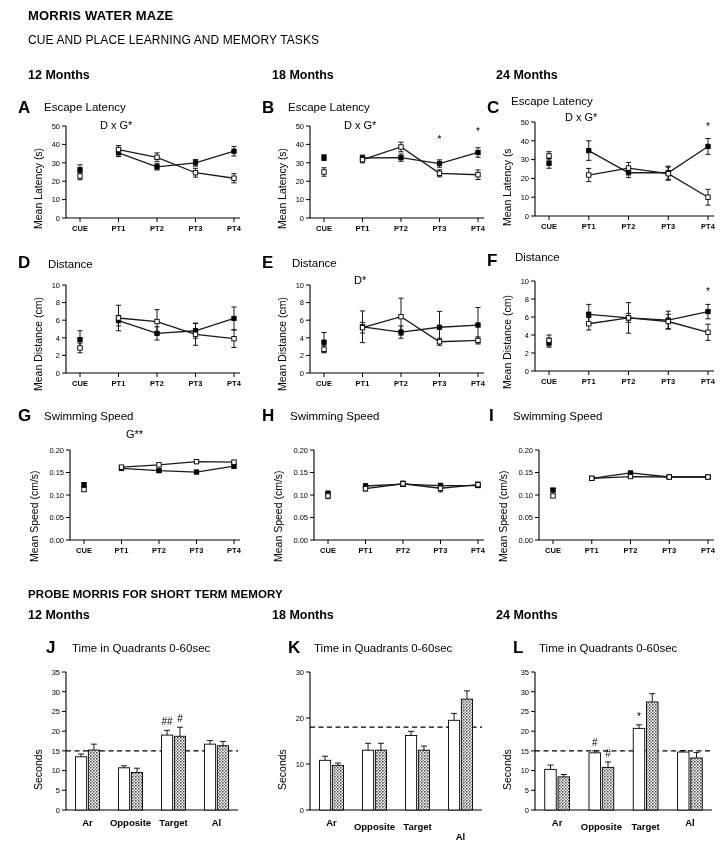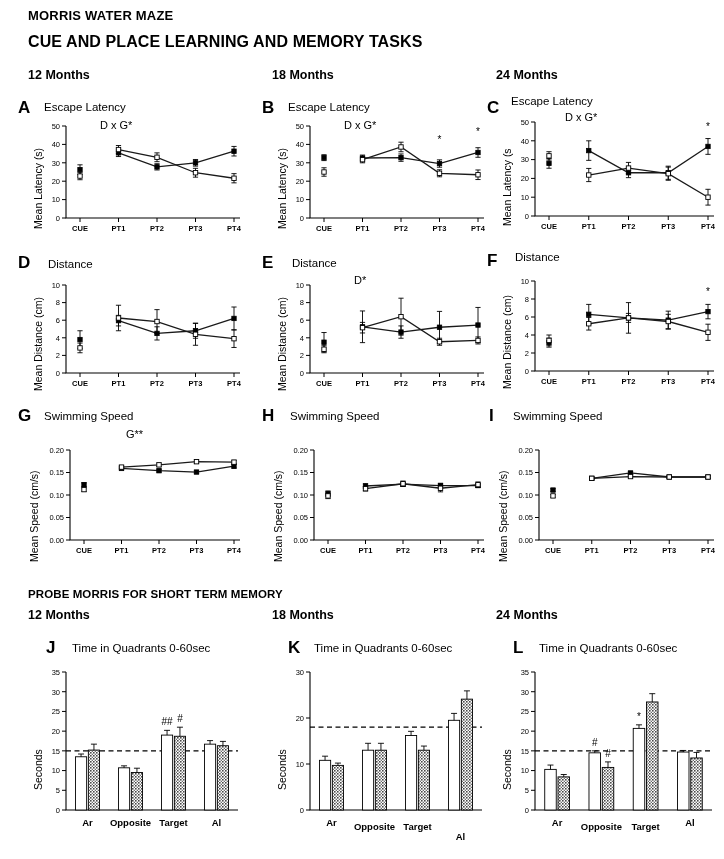--- a/index.html
+++ b/index.html
@@ -11,21 +11,21 @@
     color:#000;
     position:relative;
     overflow:hidden;
   }
   .fig-title {
     position:absolute; left:28px; top:8px;
     font-size:13px; font-weight:bold; letter-spacing:0.2px;
   }
   .fig-subtitle {
     position:absolute; left:28px; top:33px;
-    font-size:16px; font-weight:bold; letter-spacing:0.1px;
+    font-size:12px; font-weight:normal; letter-spacing:0.1px;
   }
   .probe-header {
     position:absolute; left:28px; top:588px;
     font-size:11.5px; font-weight:bold; letter-spacing:0.1px;
   }
   .age-label {
     position:absolute; font-size:12.5px; font-weight:bold;
   }
   .panel { position:absolute; }
   .panel-letter {

